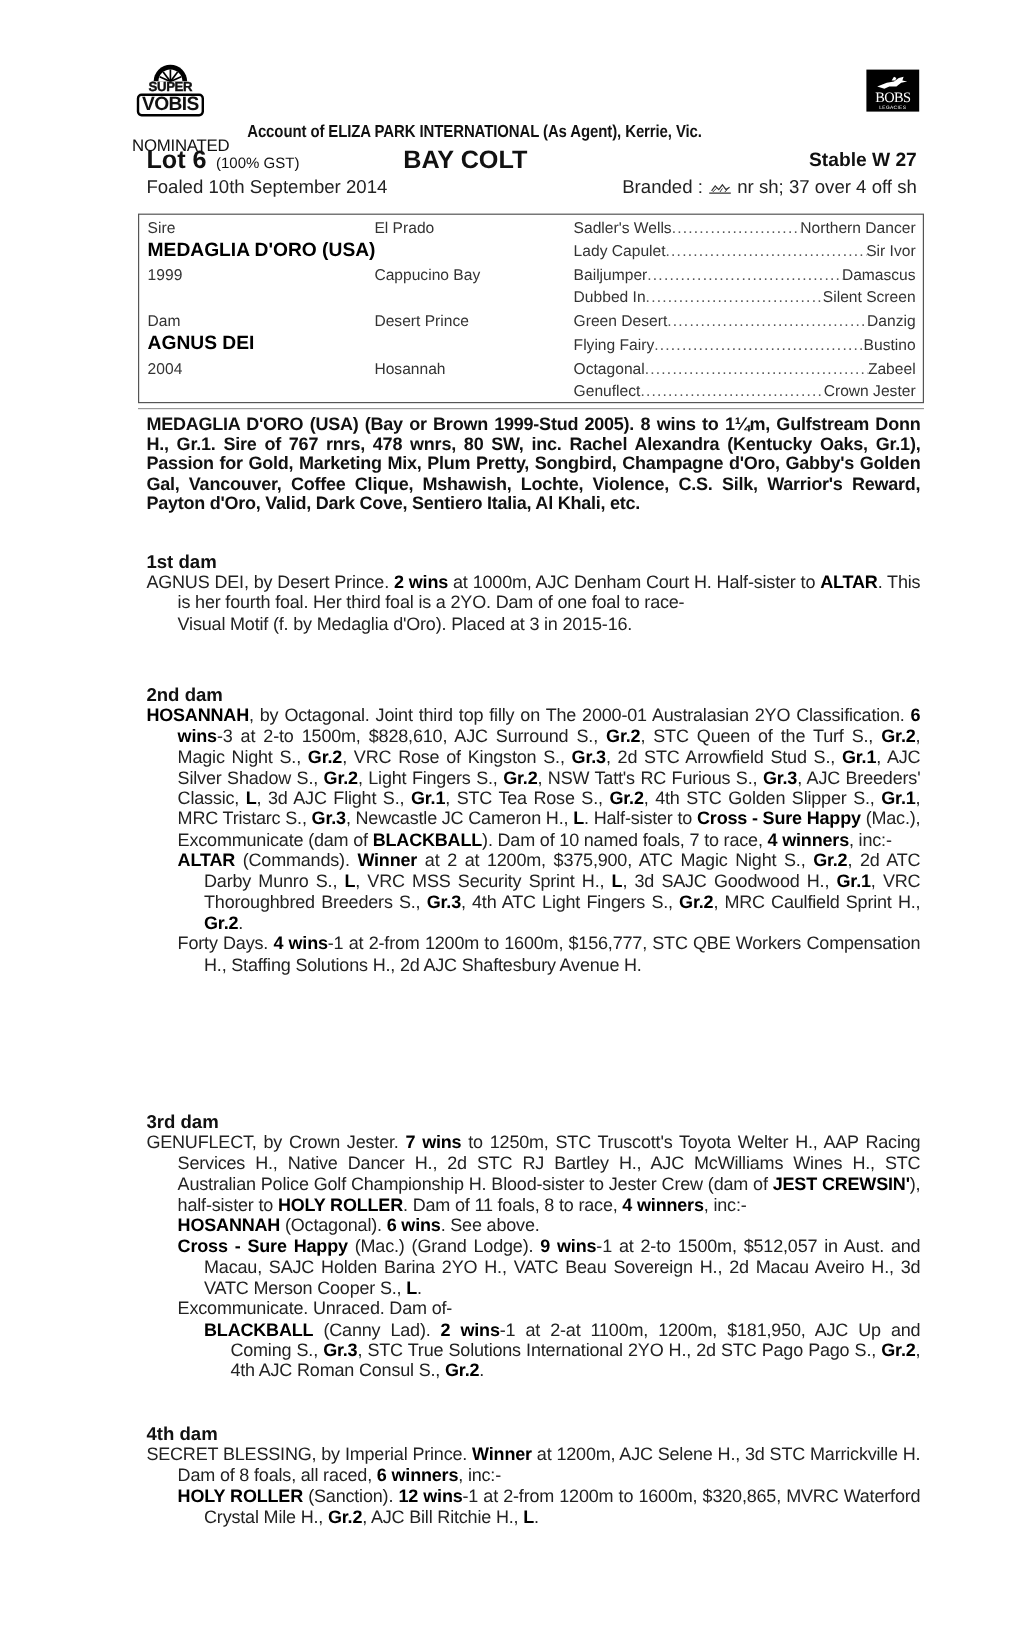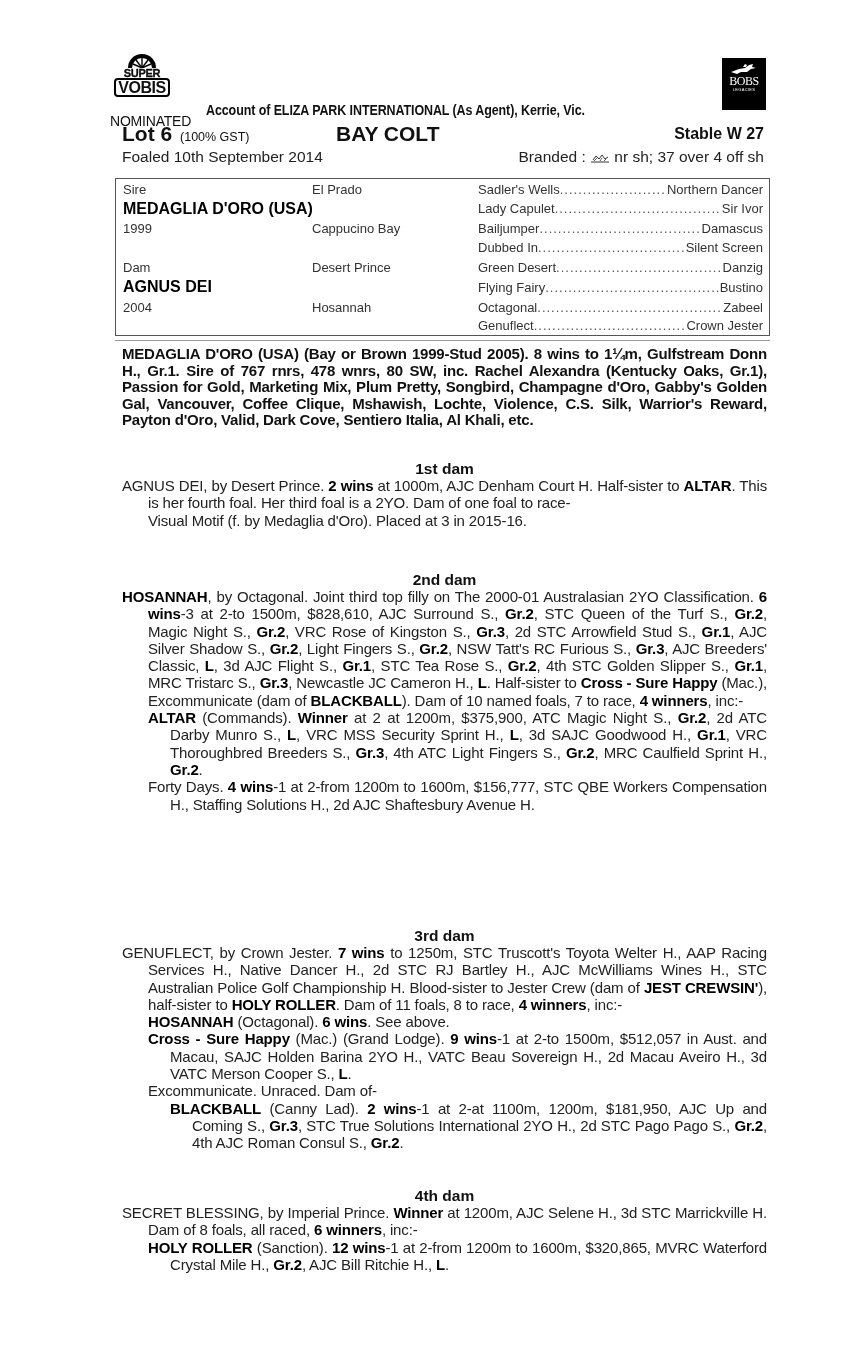--- a/index.html
+++ b/index.html
@@ -21,21 +21,21 @@
   }
   .vobis .word {
     display: inline-block; font-weight: 900; font-size: 16px; letter-spacing: -0.5px;
     border: 2px solid #000; border-radius: 4px; padding: 0 2px; line-height: 15px;
     background: #fff; margin-top: -1px;
   }
   .vobis .nom {
     display: block; font-weight: 400; font-size: 14px; margin-top: 17px; letter-spacing: -0.2px;
   }
   .bobs {
-    position: absolute; right: 4px; top: 10px; width: 44px; height: 52px;
+    position: absolute; right: 4px; top: 10px; width: 44px; height: 35px;
     background: #000; color: #fff; text-align: center;
   }
   .bobs svg { display: block; margin: 5px auto 0; }
   .bobs .b1 { font-family: "Liberation Serif", serif; font-size: 12px; letter-spacing: -0.5px; line-height: 12px; display: block; }
   .bobs .b2 { font-size: 4px; letter-spacing: 0.3px; display: block; line-height: 6px; }
 
   .account {
     position: absolute; left: 84px; top: 54px; font-weight: bold; font-size: 14.5px;
     letter-spacing: -0.1px; transform: scaleX(0.86); transform-origin: left top; white-space: nowrap;
   }
@@ -64,21 +64,21 @@
 
   
   .sirepara {
     position: absolute; left: 0; top: 298px; width: 645px;
     font-weight: 900; font-size: 15px; line-height: 16.5px; text-align: justify;
     letter-spacing: -0.2px;
   }
 
   
   .sec { position: absolute; left: 0; width: 645px; }
-  .sec h3 { margin: 0; font-size: 15.5px; font-weight: 900; line-height: 17px; text-align: center; }
+  .sec h3 { margin: 0; font-size: 15.5px; font-weight: 900; line-height: 17px; }
   .p {
     font-size: 15px; line-height: 17.3px; text-align: justify; color: #222;
     padding-left: 26px; text-indent: -26px; letter-spacing: -0.15px;
   }
   .p.l1 { padding-left: 48px; text-indent: -22px; }
   .p.l2 { padding-left: 70px; text-indent: -22px; }
   .p b { font-weight: 900; color: #000; }
   .brand-glyph { display: inline-block; vertical-align: middle; }
 </style>
 </head>

